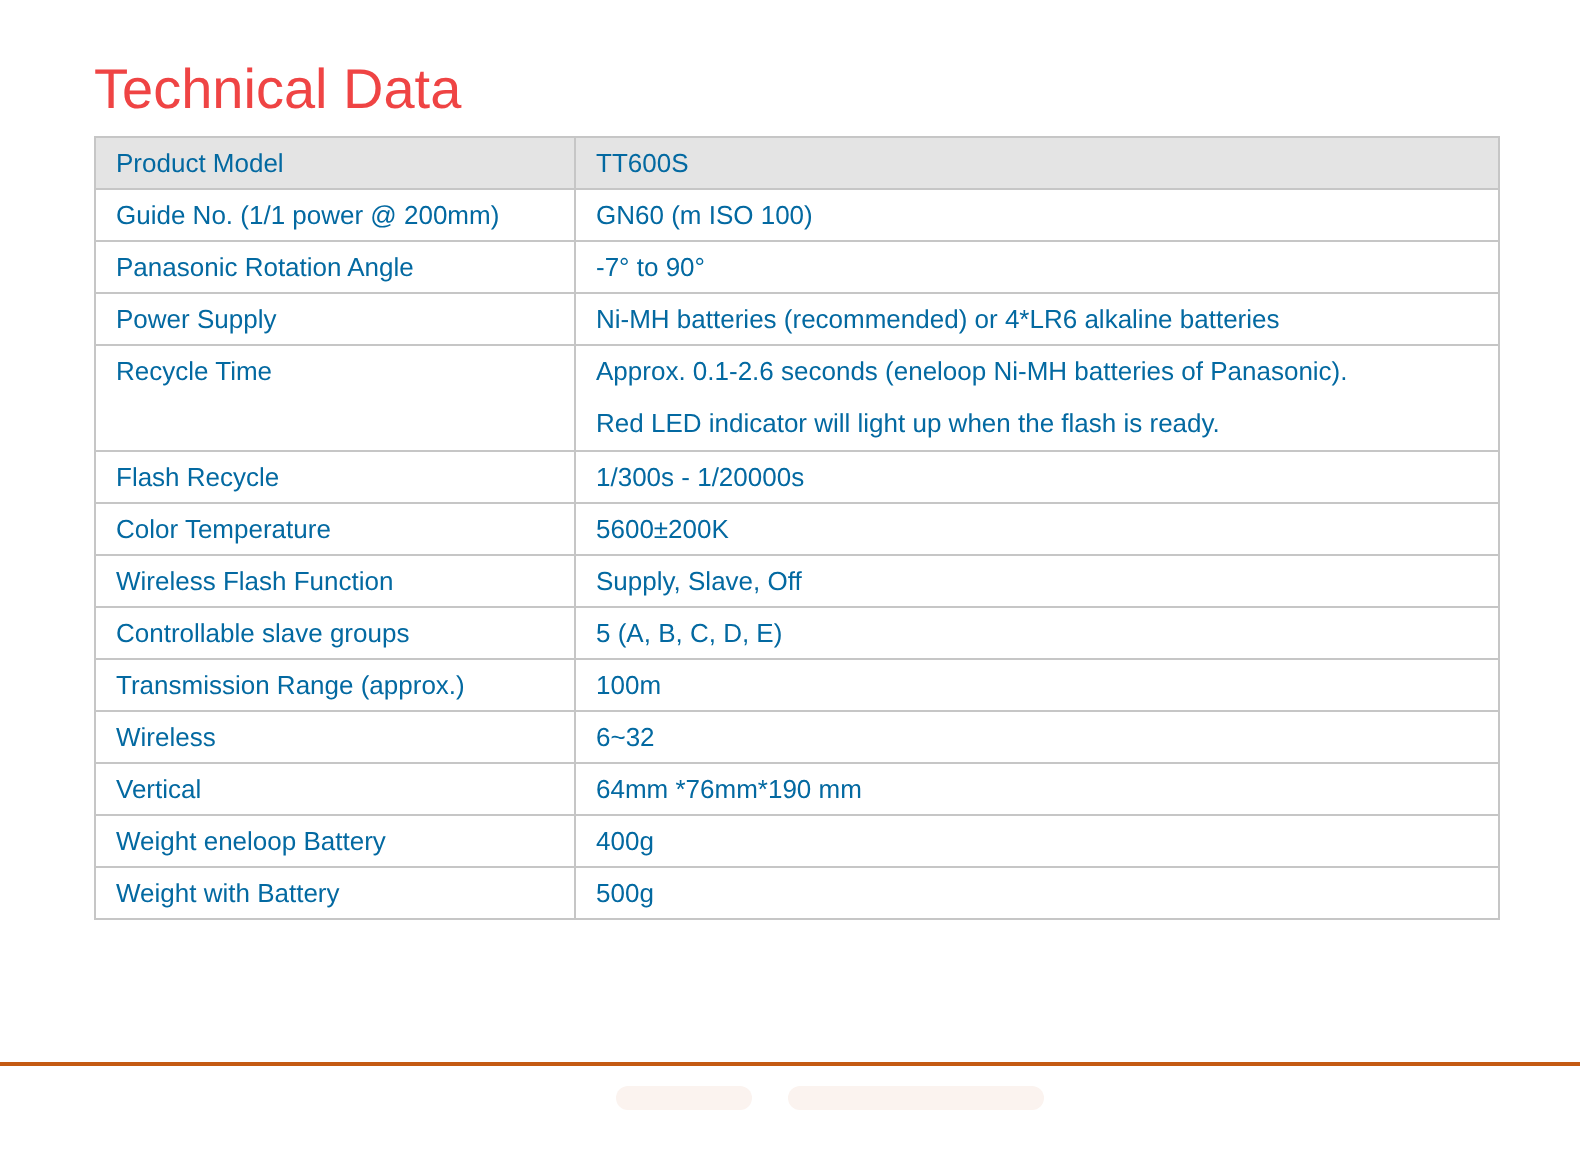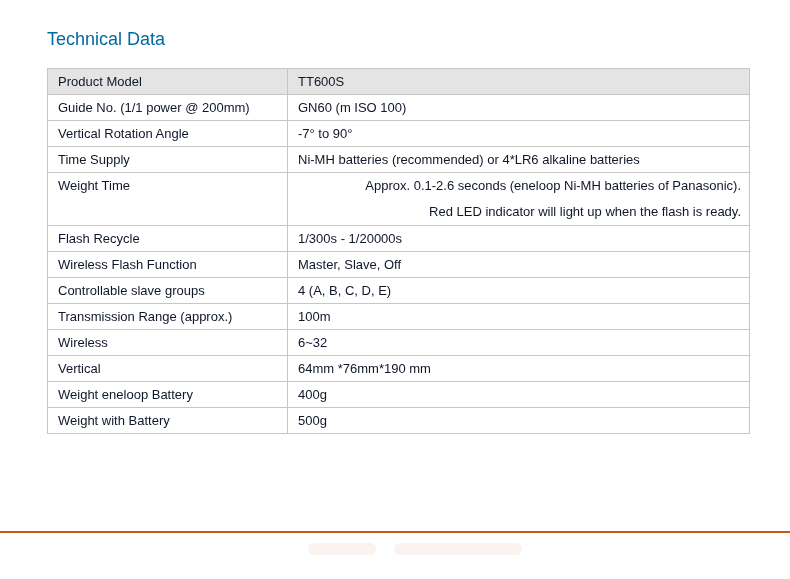--- a/index.html
+++ b/index.html
@@ -10,47 +10,47 @@
     position: relative;
     background: #ffffff;
     font-family: "Liberation Sans", sans-serif;
     overflow: hidden;
   }
   .page-title {
     position: absolute;
     left: 47px;
     top: 29px;
     margin: 0;
-    font-size: 18px;
+    font-size: 28px;
     font-weight: 400;
-    color: #0369a1;
+    color: #ef4444;
   }
   table.spec {
     position: absolute;
     left: 47px;
     top: 68px;
     width: 702px;
     border-collapse: collapse;
     table-layout: fixed;
   }
   col.c1 { width: 240px; }
   col.c2 { width: 462px; }
   td {
     border: 1px solid #c6c6c6;
     padding: 0 8px 0 10px;
     font-size: 13px;
-    color: #0f172a;
+    color: #0369a1;
     height: 25px;
     line-height: 25px;
     vertical-align: top;
     overflow: hidden;
     white-space: nowrap;
   }
   tr.header-row td { background: #e4e4e4; }
-  .vline { display: block; line-height: 26px; white-space: nowrap; text-align: right; }
+  .vline { display: block; line-height: 26px; white-space: nowrap; }
   .divider {
     position: absolute;
     left: 0;
     top: 531px;
     width: 790px;
     height: 2px;
     background: #c45a12;
   }
   .wm {
     position: absolute;
@@ -75,45 +75,49 @@
   <tbody id="spec-body">
     <tr class="header-row">
       <td>Product Model</td>
       <td>TT600S</td>
     </tr>
   <tr>
         <td>Guide No. (1/1 power @ 200mm)</td>
         <td>GN60 (m ISO 100)</td>
       </tr>
       <tr>
-        <td>Vertical Rotation Angle</td>
+        <td>Panasonic Rotation Angle</td>
         <td>-7° to 90°</td>
       </tr>
       <tr>
-        <td>Time Supply</td>
+        <td>Power Supply</td>
         <td>Ni-MH batteries (recommended) or 4*LR6 alkaline batteries</td>
       </tr>
       <tr>
-        <td>Weight Time</td>
+        <td>Recycle Time</td>
         <td>
           <span class="vline">Approx. 0.1-2.6 seconds (eneloop Ni-MH batteries of Panasonic).</span>
           <span class="vline">Red LED indicator will light up when the flash is ready.</span>
         </td>
       </tr>
       <tr>
         <td>Flash Recycle</td>
         <td>1/300s - 1/20000s</td>
       </tr>
       <tr>
+        <td>Color Temperature</td>
+        <td>5600±200K</td>
+      </tr>
+      <tr>
         <td>Wireless Flash Function</td>
-        <td>Master, Slave, Off</td>
+        <td>Supply, Slave, Off</td>
       </tr>
       <tr>
         <td>Controllable slave groups</td>
-        <td>4 (A, B, C, D, E)</td>
+        <td>5 (A, B, C, D, E)</td>
       </tr>
       <tr>
         <td>Transmission Range (approx.)</td>
         <td>100m</td>
       </tr>
       <tr>
         <td>Wireless</td>
         <td>6~32</td>
       </tr>
       <tr>

